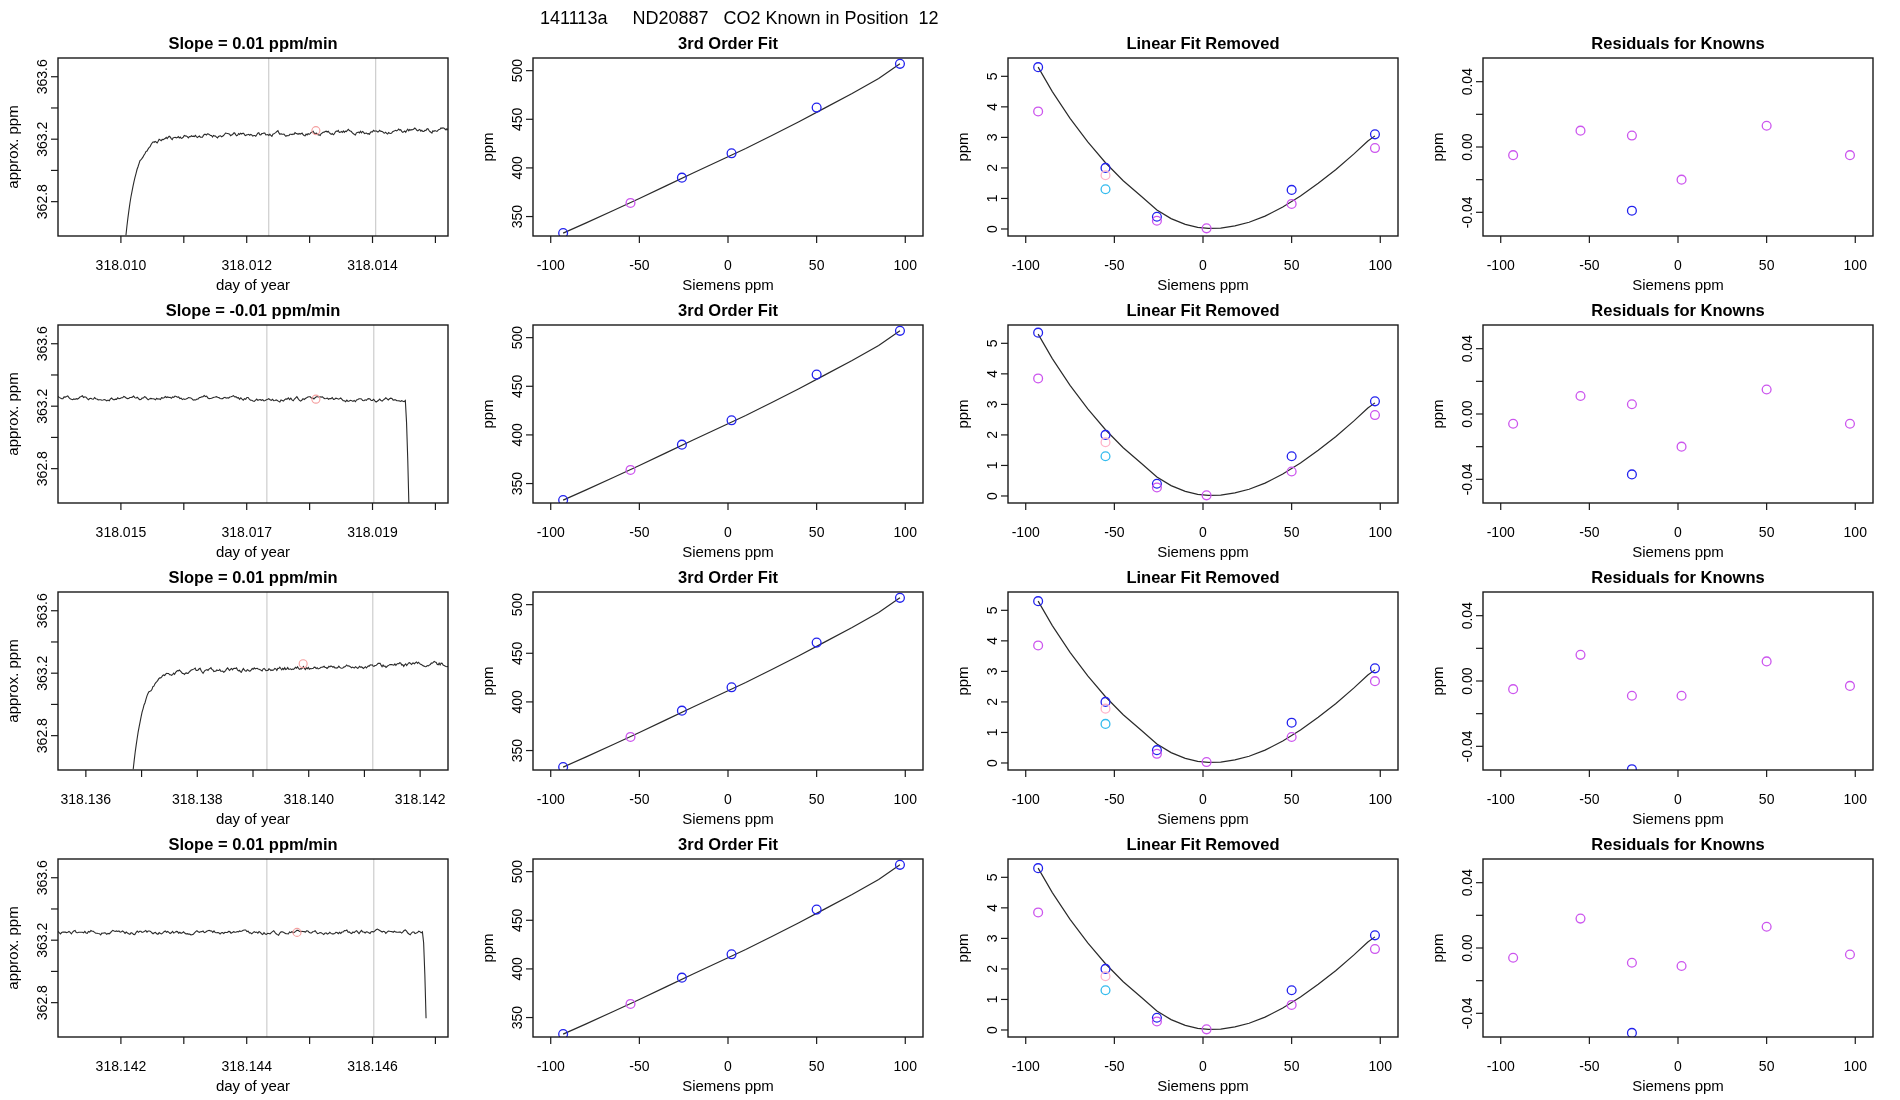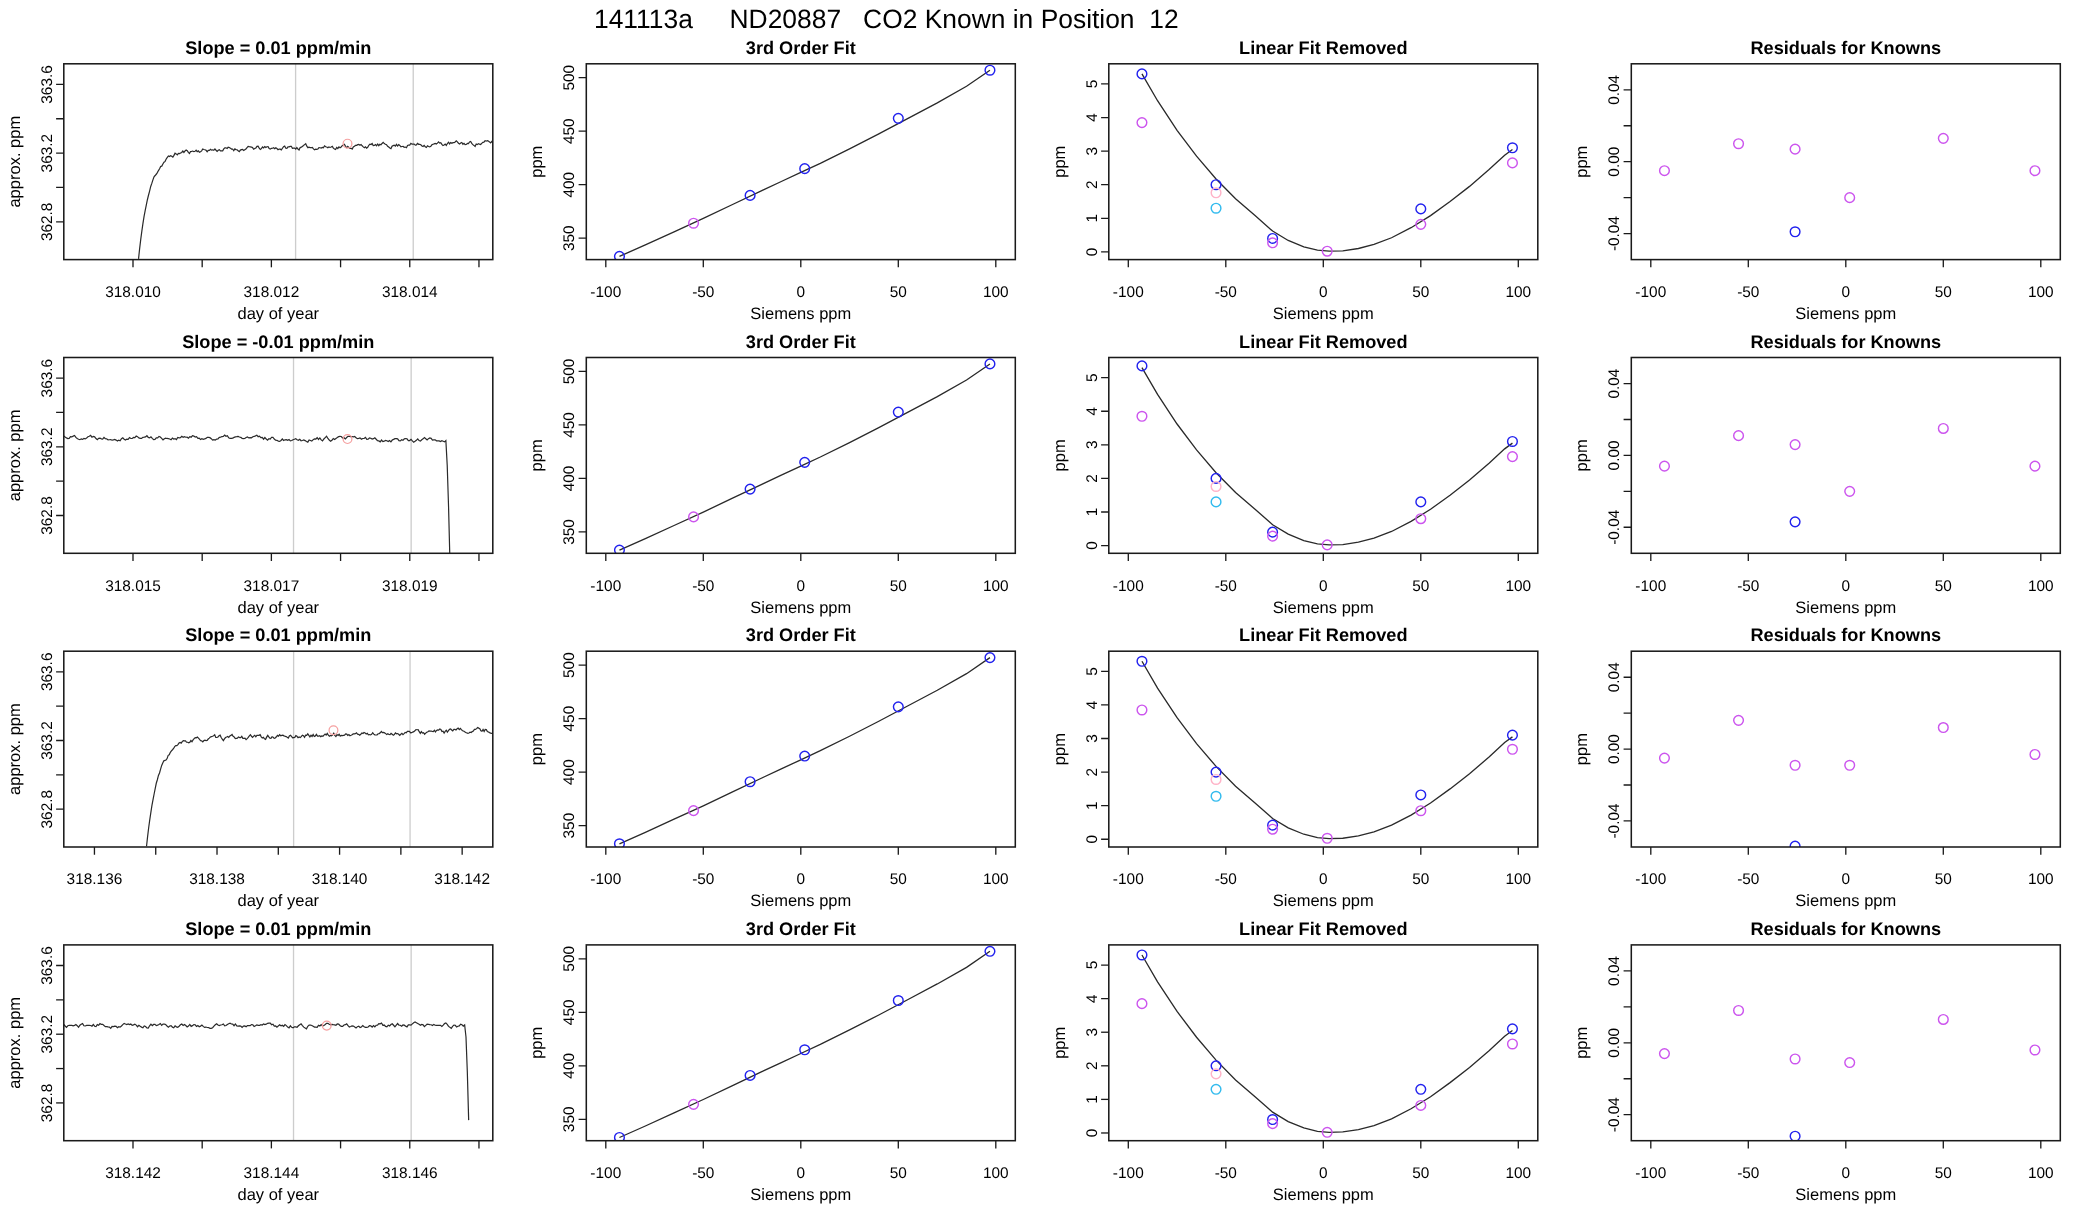--- a/index.html
+++ b/index.html
@@ -1,18 +1,18 @@
 <!DOCTYPE html>
 <html><head>
 <meta charset="utf-8">
 <style>
   html,body{margin:0;padding:0;background:#ffffff;}
   body{width:1900px;height:1100px;font-family:"Liberation Sans",sans-serif;color:#000;}
   .page{width:1900px;height:1100px;overflow:hidden;background:#fff;}
-  .main-title{height:32px;line-height:36px;font-size:24px;white-space:pre;text-align:left;padding-left:540px;box-sizing:border-box;}
+  .main-title{height:32px;line-height:36px;font-size:18px;white-space:pre;text-align:left;padding-left:540px;box-sizing:border-box;}
   .grid{display:grid;grid-template-columns:repeat(4,475px);grid-auto-rows:267px;}
   svg{display:block;}
   .pt{font-family:"Liberation Sans",sans-serif;font-size:16.5px;font-weight:bold;}
   .tk{font-family:"Liberation Sans",sans-serif;font-size:14px;}
   .al{font-family:"Liberation Sans",sans-serif;font-size:15px;}
 </style>
 </head>
 <body>
 
 <div class="page">

